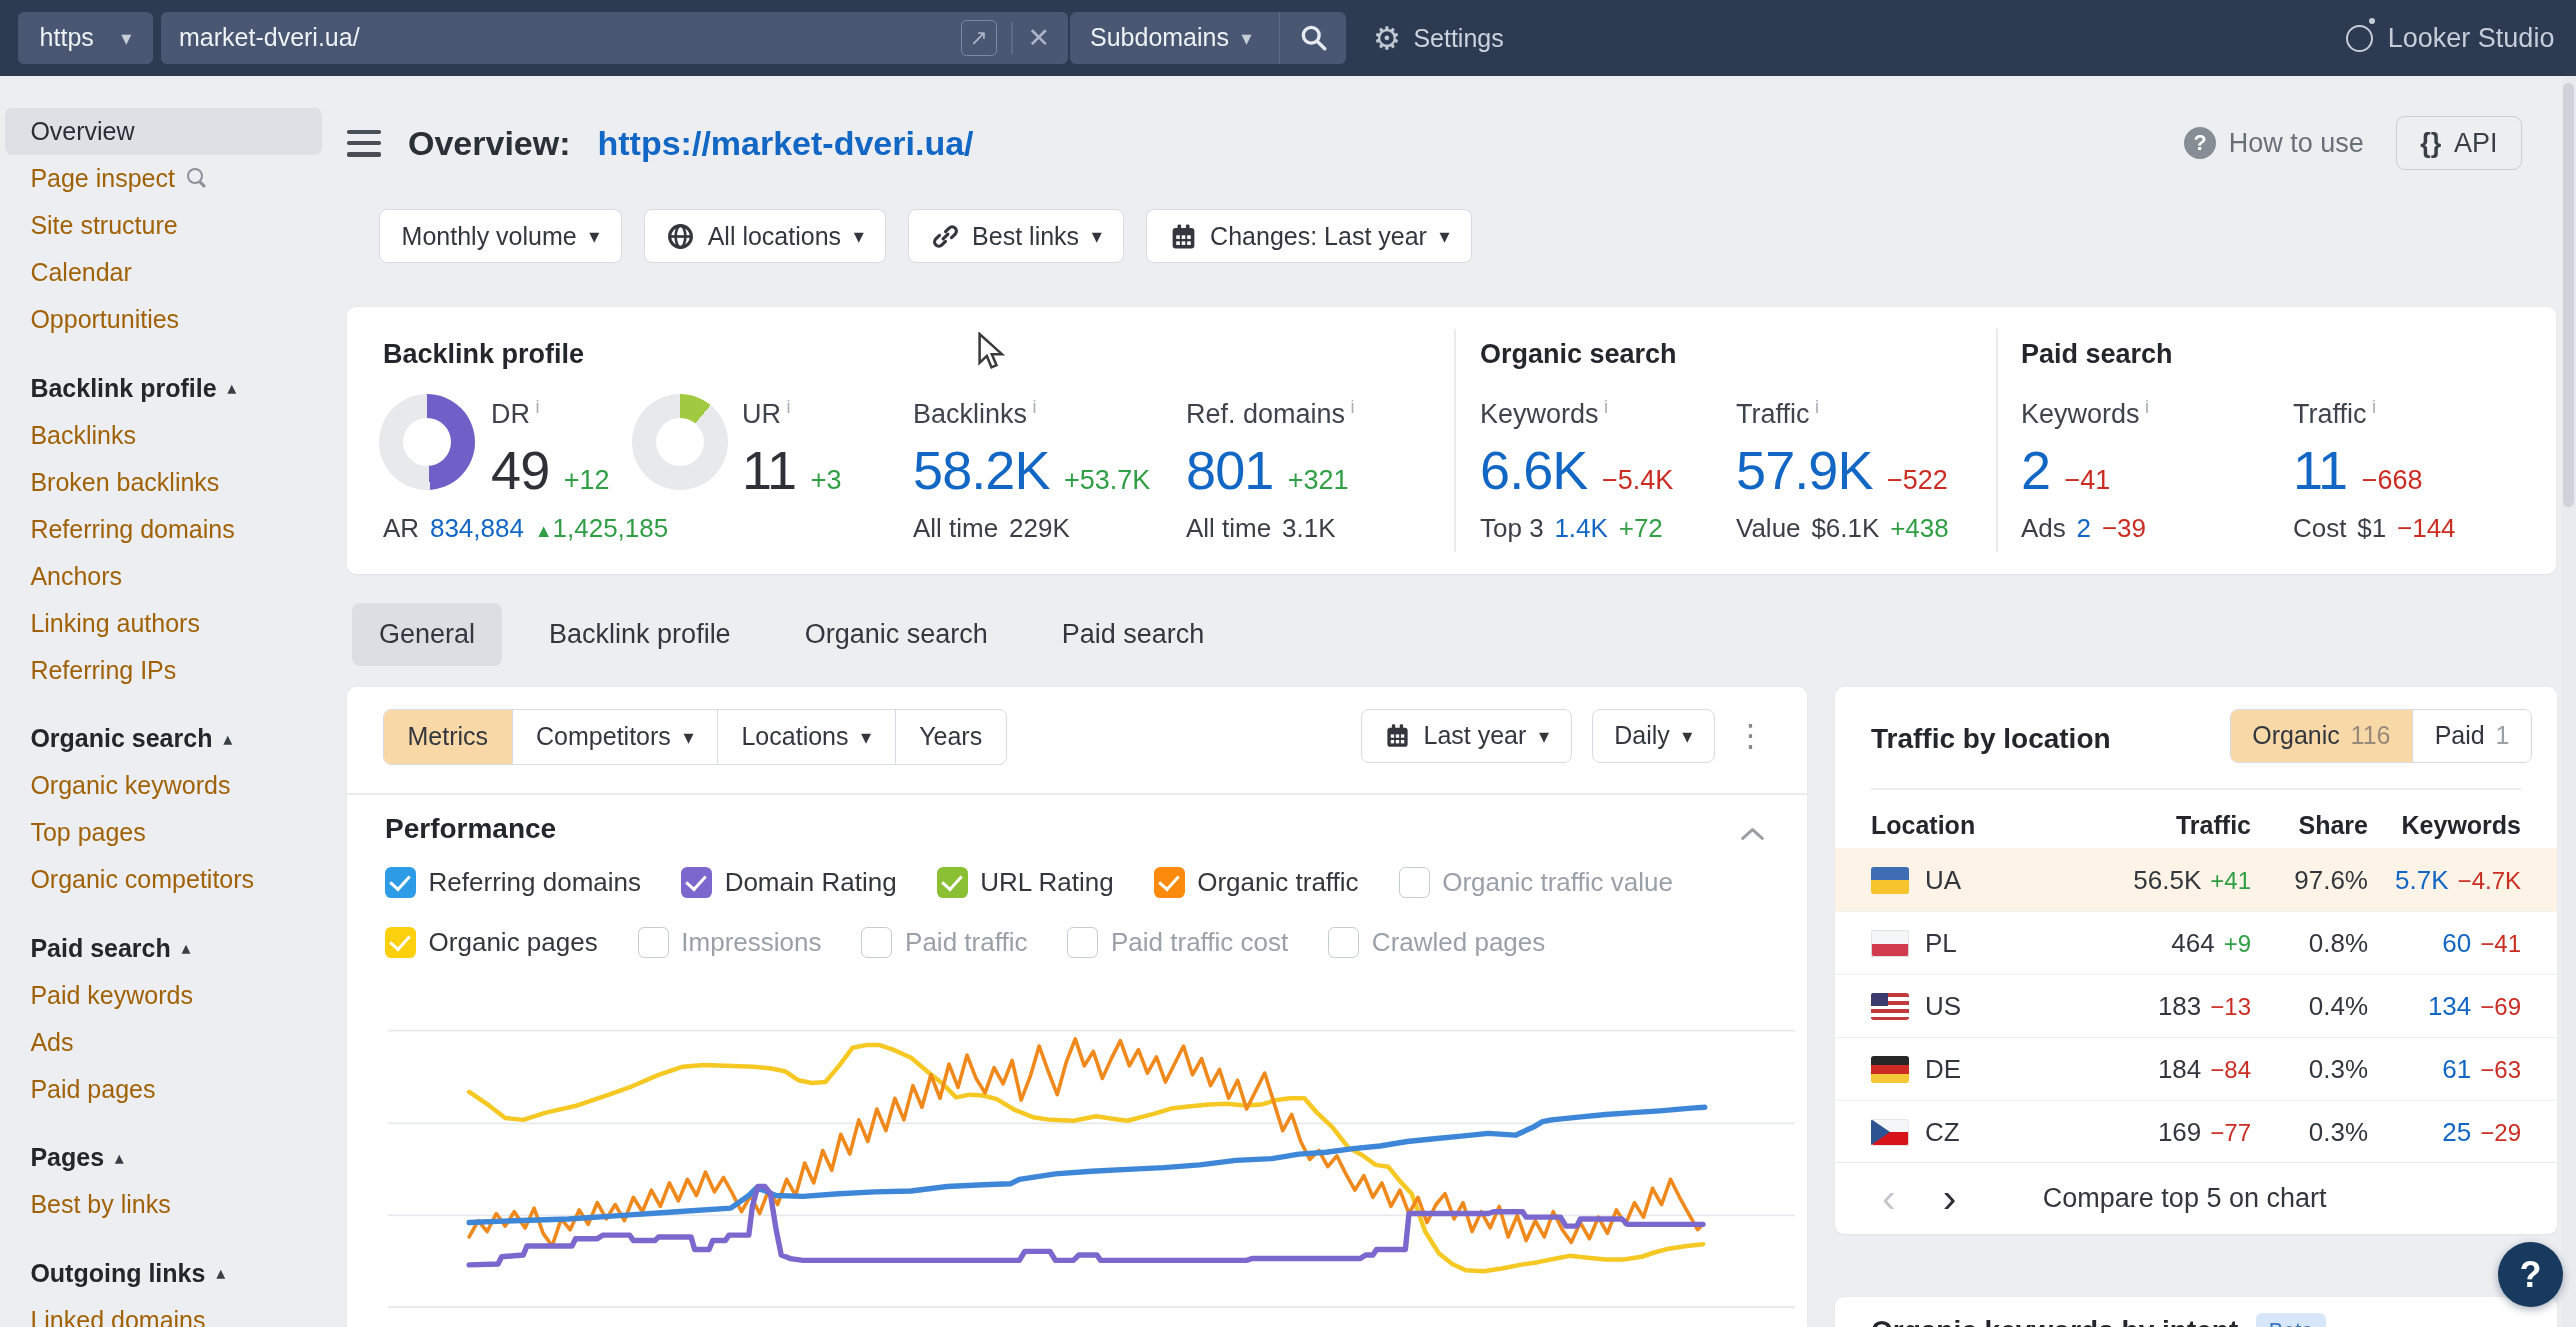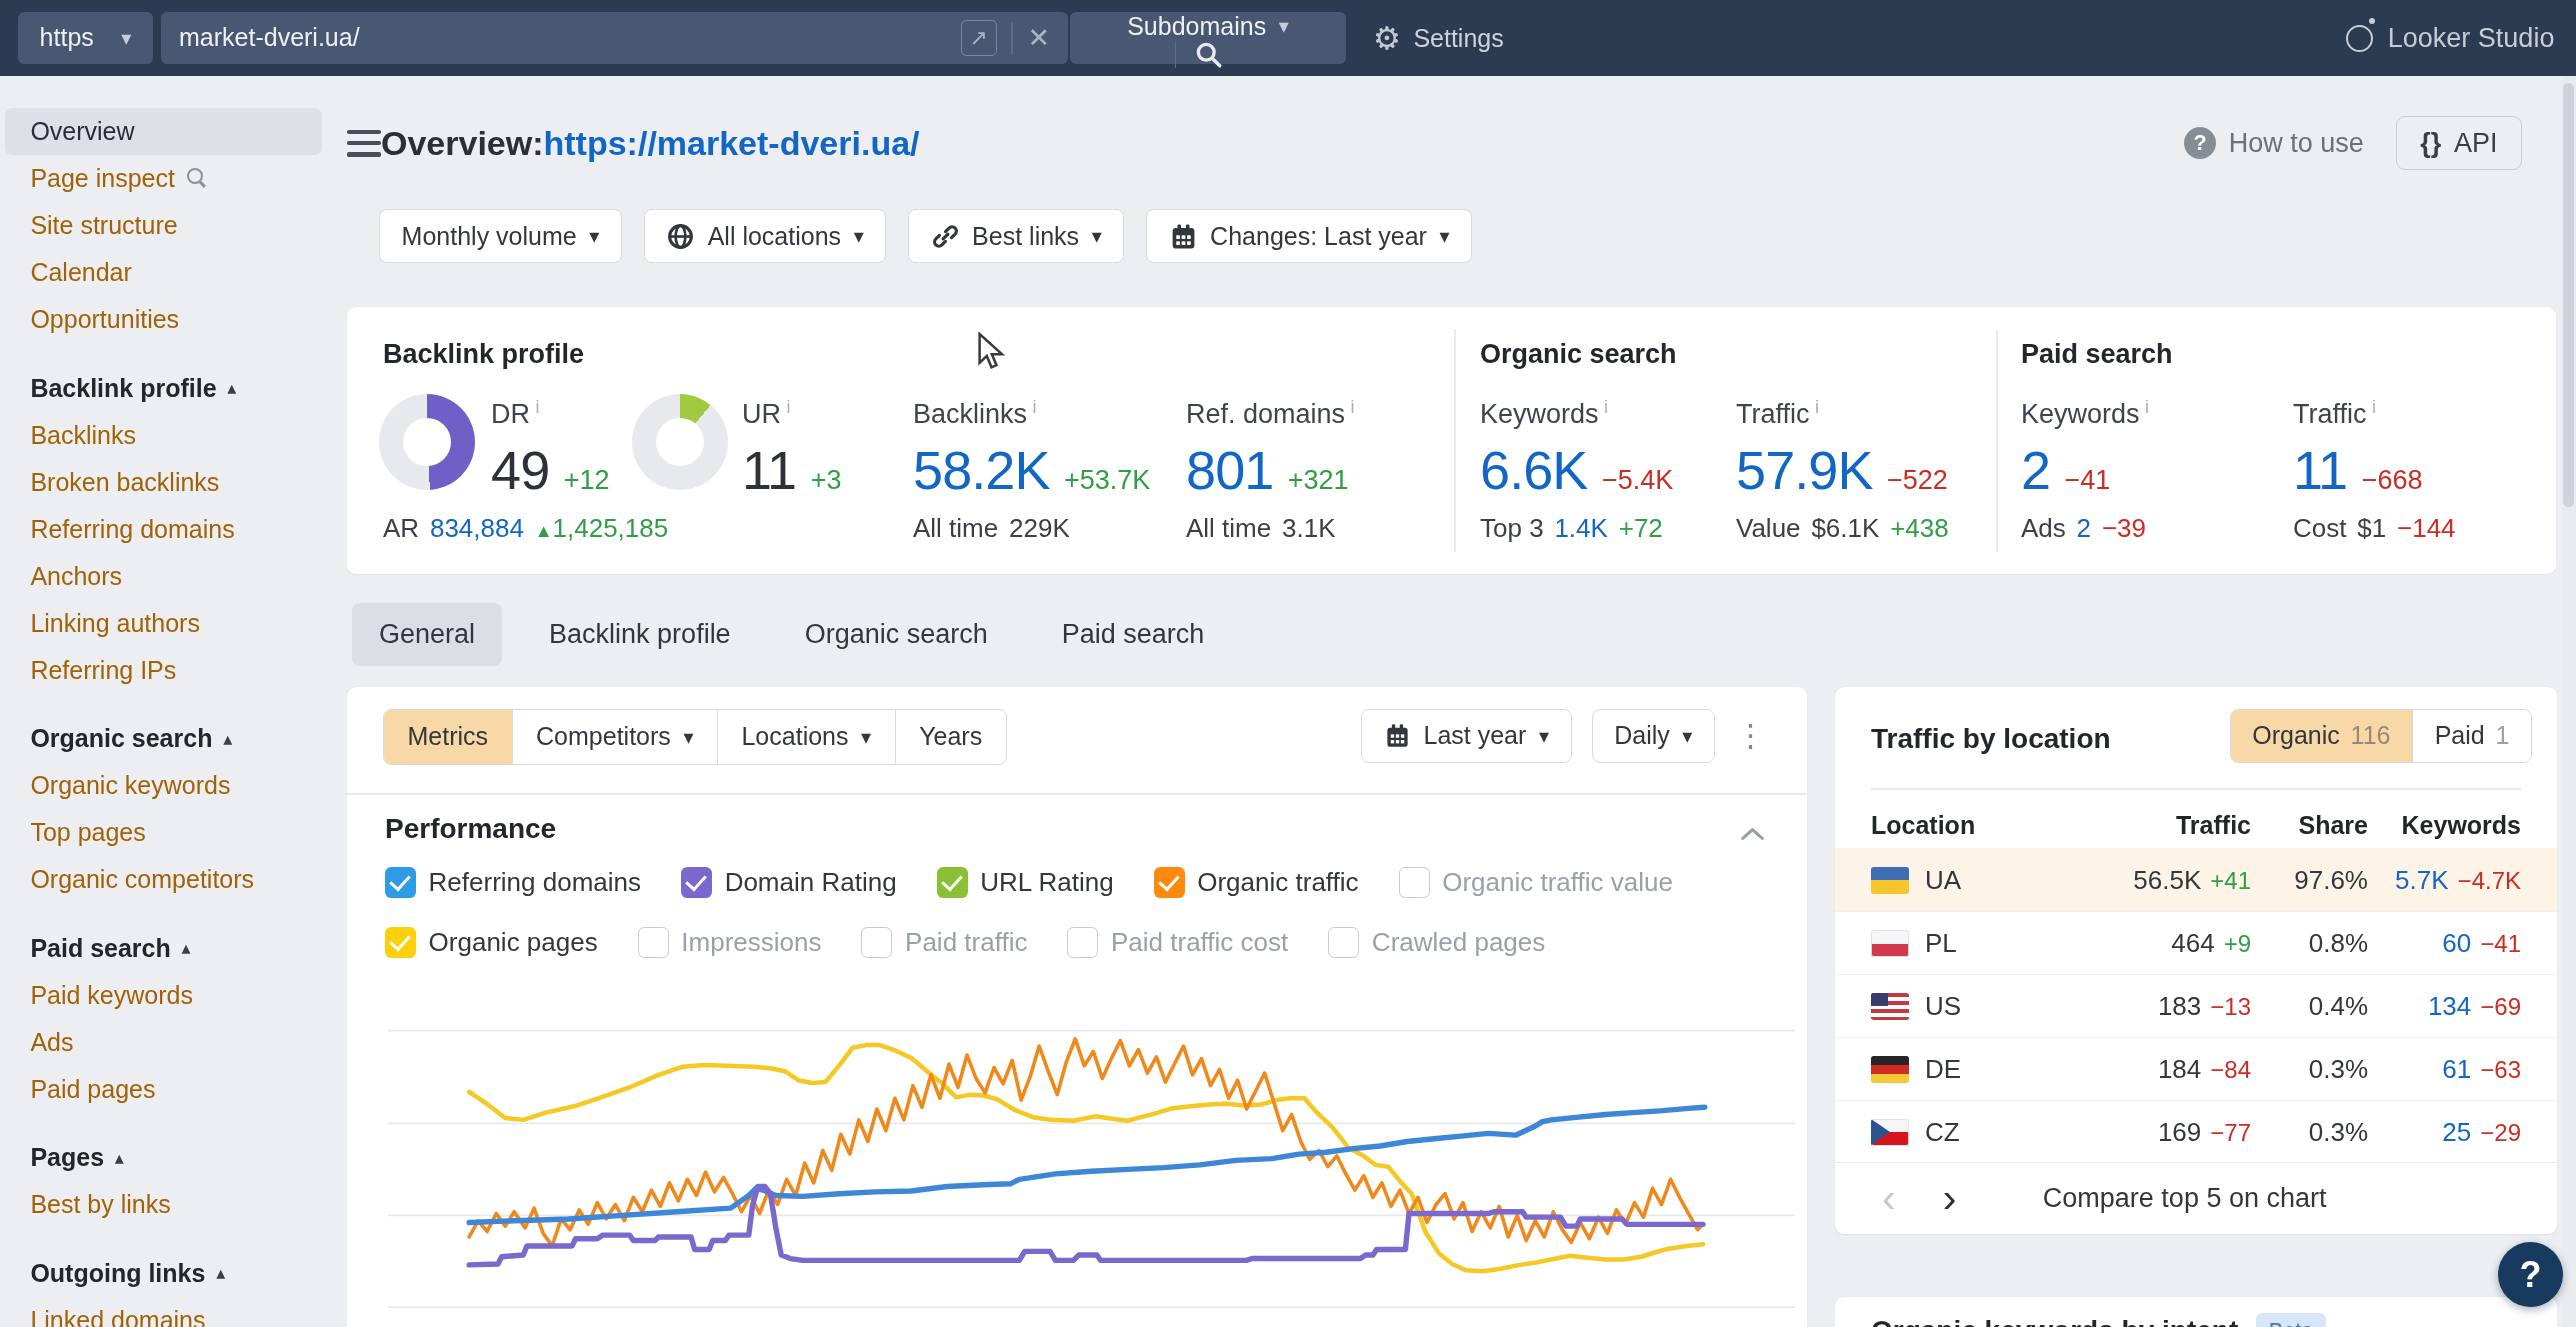--- a/index.html
+++ b/index.html
@@ -9,42 +9,42 @@
   
   .topbar { position:absolute; left:0; top:0; width:2576px; height:76px; background:#2d3b52; }
   .tb-seg { position:absolute; top:11.7px; height:52px; background:#495772; border-radius:6.3px; display:flex; align-items:center; color:#eef1f5; font-size:25px; }
   .tb-proto { left:18px; width:135px; padding:0 21.6px; justify-content:space-between; cursor:pointer; }
   .tb-url { left:161px; width:907px; padding:0 18px; }
   .tb-url .url-text { flex:1; }
   .tb-url-icons { display:flex; align-items:center; gap:14.4px; }
   .ext-box { width:36px; height:36px; border:1.8px solid #7c89a0; border-radius:5.4px; display:flex; align-items:center; justify-content:center; color:#aab4c6; font-size:21.6px; }
   .tb-divider { width:1.8px; height:32px; background:#5d6b84; }
   .x-icon { color:#aab4c6; font-size:27px; }
-  .tb-mode { left:1070px; width:276px; padding:0;flex-direction:column; }
+  .tb-mode { left:1070px; width:276px; padding:0; }
   .tb-mode .mode-label { padding:0 20px; display:flex; align-items:center; gap:12.6px; flex:1; cursor:pointer; }
   .tb-mode .search-part { width:67px; height:100%; border-left:1.8px solid #5d6b84; display:flex; align-items:center; justify-content:center; cursor:pointer; }
   .caret { font-size:20px; color:#c6cdd8; }
   .tb-settings { position:absolute; left:1373px; top:0; height:76px; display:flex; align-items:center; gap:12.6px; color:#ccd3dd; cursor:pointer; }
   .gear { font-size:31px; color:#c2c9d4; }
   .tb-brand { position:absolute; right:21.6px; top:0; height:76px; display:flex; align-items:center; gap:14.4px; color:#c7cdd8; font-size:27px; }
   .looker-icon { width:27px; height:27px; border:2.7px solid #c7cdd8; border-radius:50%; position:relative; }
   .looker-icon::before { content:""; position:absolute; width:6.3px; height:6.3px; background:#c7cdd8; border-radius:50%; top:-9px; right:-3.6px; }
 
   
   .sidebar { position:absolute; left:0; top:76px; width:327px; bottom:0; padding-top:32px; }
   .side-item { height:47px; display:flex; align-items:center; padding:0 9px 0 25px; font-size:25px; color:#a16207; cursor:pointer; border-radius:7.2px; margin:0 5.4px; gap:10.8px; }
   .side-item.selected { background:#dde0e5; color:#2a2e34; }
   .side-section { height:47px; display:flex; align-items:center; padding:0 25px; margin:21.6px 5.4px 0 5.4px; font-weight:bold; color:#23262b; gap:10.8px; cursor:pointer; }
   .side-section .caret-up { font-size:18px; color:#3a3f46; }
   .mini-search { width:23.5px; height:23.5px; position:relative; display:inline-block; }
   .mini-search::before { content:""; position:absolute; width:12.6px; height:12.6px; border:2.7px solid #8b9198; border-radius:50%; left:0.9px; top:0.9px; }
   .mini-search::after { content:""; position:absolute; width:7.2px; height:2.7px; background:#8b9198; transform:rotate(45deg); left:13.5px; top:16px; }
 
   
-  .page-header { position:absolute; left:347px; top:106px; height:74px; display:flex; align-items:center; }
+  .page-header { position:absolute; left:347px; top:106px; height:74px; display:flex; align-items:center; gap:27px; }
   .hamburger { width:34px; height:27px; display:flex; flex-direction:column; justify-content:space-between; cursor:pointer; }
   .hamburger span { display:block; height:4.5px; background:#4a4f57; border-radius:1.8px; }
   .pg-title { font-size:34px; font-weight:bold; color:#2b2f36; }
   .pg-url { font-size:34px; font-weight:bold; color:#1266c4; text-decoration:none; cursor:pointer; }
   .header-right { position:absolute; right:54px; top:106px; height:74px; display:flex; align-items:center; gap:32px; }
   .howto { display:flex; align-items:center; gap:12.6px; color:#6b7077; font-size:27px; cursor:pointer; }
   .q-circle { width:32px; height:32px; border-radius:50%; background:#878d95; color:#fff; display:flex; align-items:center; justify-content:center; font-size:21.6px; font-weight:bold; }
   .api-btn { display:flex; align-items:center; gap:12.6px; border:1.8px solid #c9cdd3; border-radius:9px; background:#fff0; padding:10.8px 23.5px; font-size:27px; color:#3a3f46; cursor:pointer; }
   .api-btn .braces { font-weight:bold; }
 

